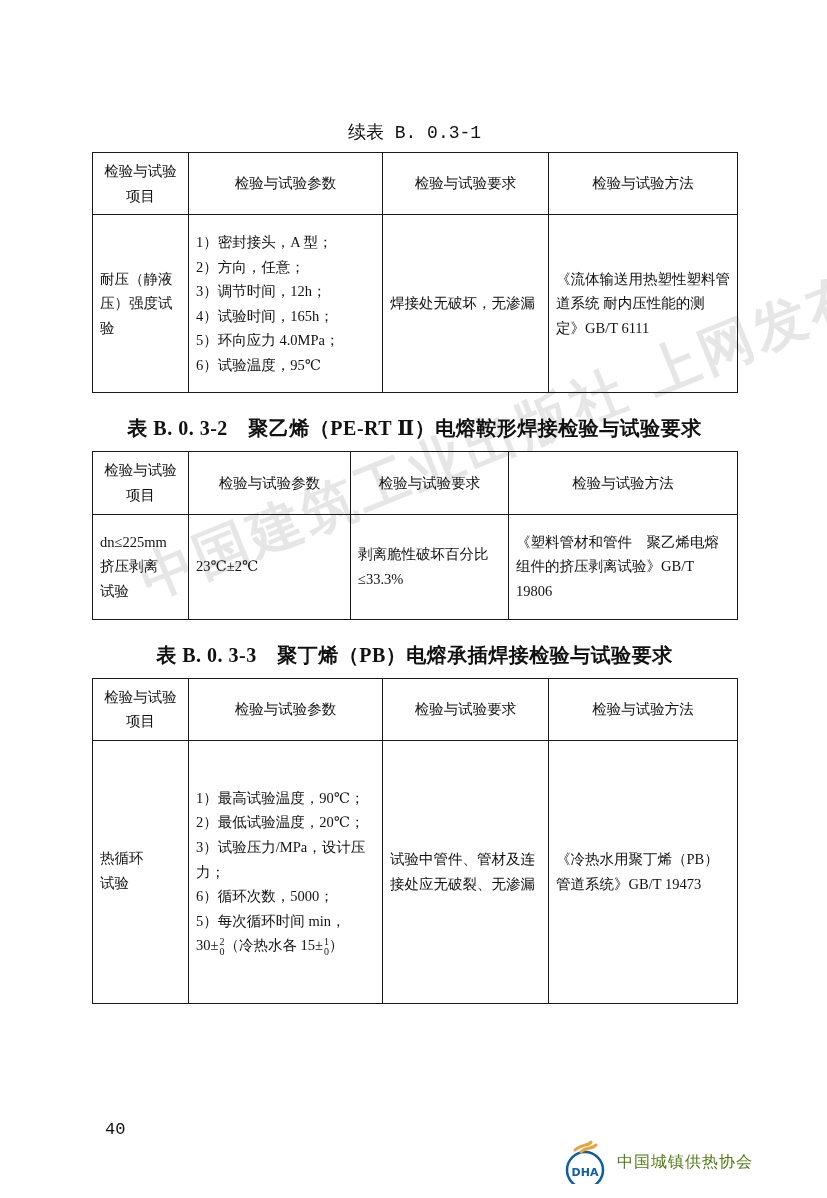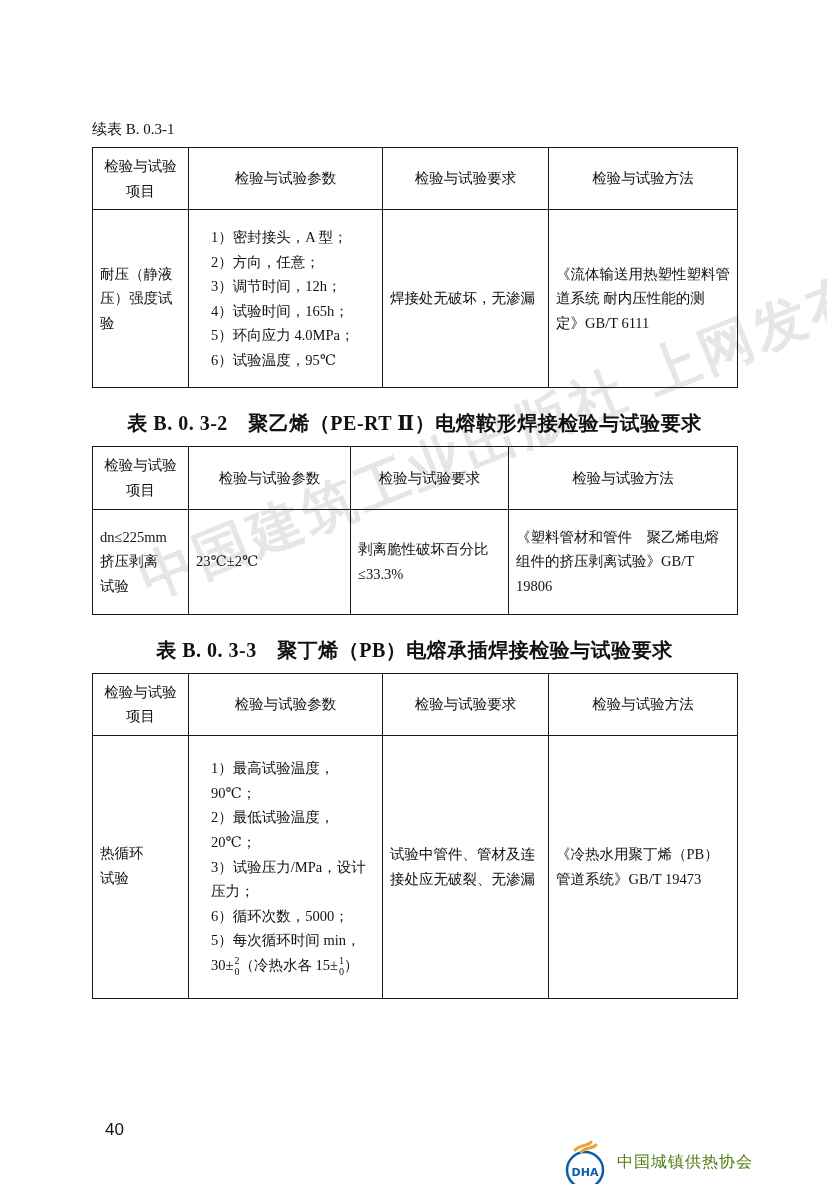--- a/index.html
+++ b/index.html
@@ -38,23 +38,24 @@
     pointer-events: none;
     font-family: "DejaVu Sans", sans-serif;
   }
   .content {
     position: absolute;
     left: 92px;
     top: 120px;
     width: 645px;
   }
   .tbl-caption-center {
-    font-size: 15px;
+    text-align: center;
+    font-size: 18px;
     margin-bottom: 8px;
-    font-family: Liberation Serif, serif;
+    font-family: Liberation Mono, monospace;
   }
   .tbl-title {
     text-align: center;
     font-size: 20px;
     font-weight: bold;
     margin: 22px 0 9px 0;
     letter-spacing: 0.5px;
   }
   table.doc {
     border-collapse: collapse;
@@ -71,37 +72,37 @@
     font-weight: normal;
     background: transparent;
   }
   table.doc th {
     text-align: center;
   }
   .c-center { text-align: left; }
   .c-left { text-align: left; }
   .hdr-cell { padding: 10px 4px; }
   .param-list { text-align: left; }
-  .param-list div { white-space: nowrap; margin-left: 15px; }
+  .param-list div { white-space: nowrap; }
   .nowrap { white-space: nowrap; }
   .sup-sub {
     display: inline-block;
     vertical-align: middle;
     font-size: 10px;
     line-height: 1.05;
     text-align: left;
     margin-left: 1px;
   }
   .ital { }
   .pagenum {
     position: absolute;
     left: 105px;
     top: 1120px;
     font-size: 17px;
-    font-family: Liberation Sans, sans-serif;
+    font-family: Liberation Mono, monospace;
     text-align: center;
   }
   
   .logo {
     position: absolute;
     right: 74px;
     top: 1140px;
     display: flex;
     align-items: center;
     gap: 8px;

